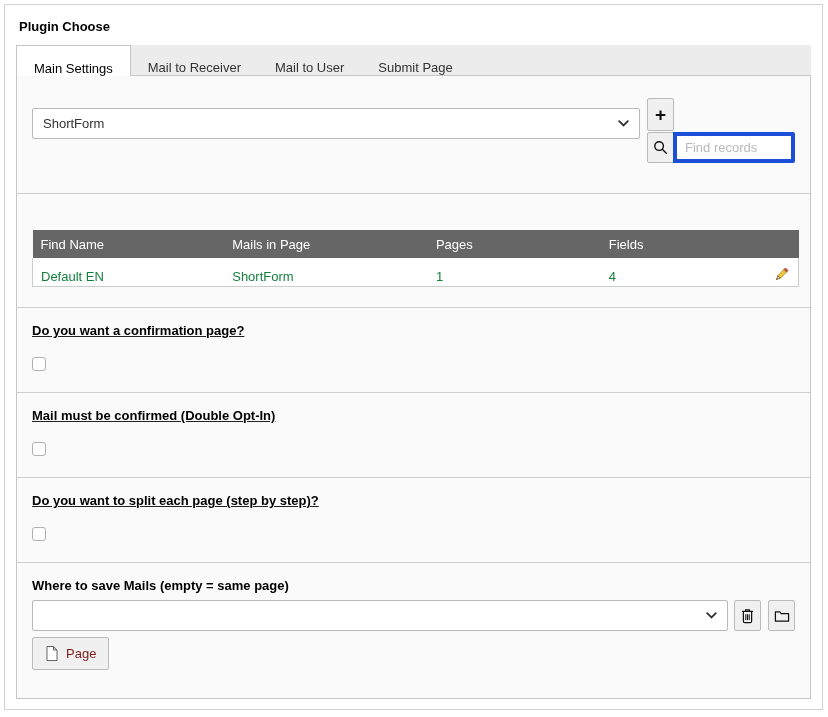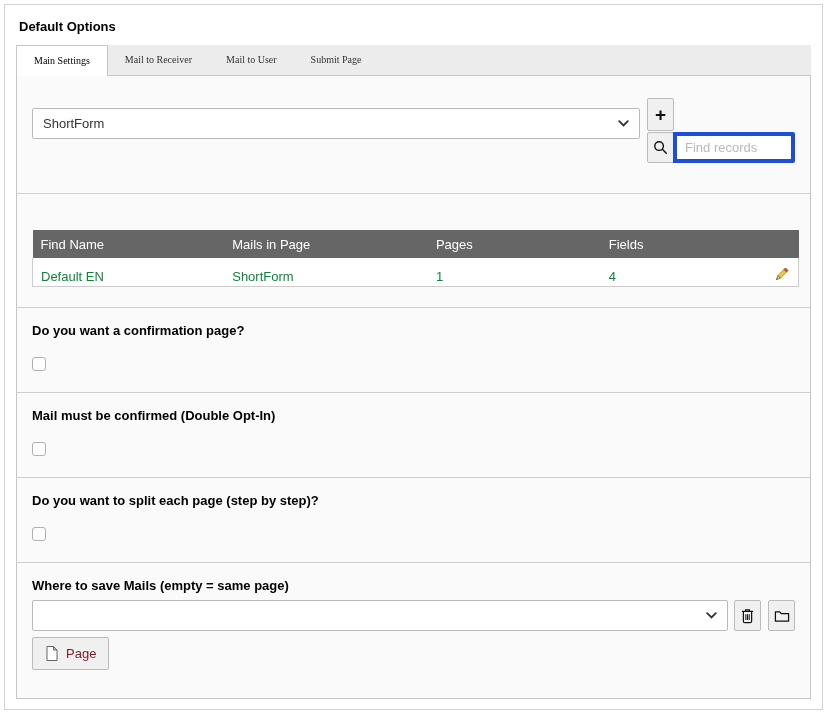--- a/index.html
+++ b/index.html
@@ -11,22 +11,22 @@
   }
   .page-title {
     margin: 14px 0 11px 4px; font-size: 13px; font-weight: bold; color: #000;
   }
   
   .tabs {
     display: flex; margin-left: 1px; background: #ececec;
     border-bottom: 1px solid #c6c6c6; height: 31px; align-items: stretch;
   }
   .tab {
-    font-size: 10px; color: #333; padding: 0 17px; line-height: 30px;
-    cursor: pointer; white-space: nowrap; font-family: Liberation Serif, serif;
+    font-size: 13px; color: #333; padding: 8px 17px; line-height: 30px;
+    cursor: pointer; white-space: nowrap;
   }
   .tab.active {
     background: #fff; border: 1px solid #c6c6c6; border-bottom: none;
     margin-bottom: -1px; color: #000;
   }
   
   .panel {
     margin-left: 1px; border: 1px solid #c6c6c6; border-top: none;
     background: #fafafa; height: 623px; display: flex; flex-direction: column;
   }
@@ -69,21 +69,21 @@
     background: #fff; color: #15803d; height: 28px; padding: 8px 0 0 8px;
     border-bottom: 1px solid #ccc;
     margin-left: 44px;
   }
   table.records td.icon-cell { text-align: right; padding-right: 8px; }
   table.records tbody td:first-child { border-left: 1px solid #ccc; }
   table.records tbody td:last-child { border-right: 1px solid #ccc; }
   .col-1 { width: 192px; } .col-2 { width: 204px; } .col-3 { width: 173px; }
   .col-4 { width: 150px; } .col-5 { width: 48px; }
   
-  .sec-check { height: 85px; }
+  .sec-check { height: 85px; text-decoration: underline; }
   .checkbox {
     display: inline-block; width: 14px; height: 14px; margin-top: 19px;
     background: #fff; border: 1px solid #b0b0b0; border-radius: 3px; cursor: pointer;
   }
   
   .save-row { display: flex; margin-top: 7px; align-items: flex-start; }
   .sel-save { width: 700px; }
   .btn-sq { width: 27px; height: 31px; }
   .btn-trash { margin-left: 6px; }
   .btn-folder { margin-left: 7px; }
@@ -91,21 +91,21 @@
     margin-top: 6px; height: 33px; padding: 0 12px; font-size: 13px;
     display: inline-flex; align-items: center; gap: 7px; color: #7f1d1d;
   }
   .icon { display: inline-flex; align-items: center; justify-content: center; }
 </style>
 </head>
 <body>
 
 <div class="outer">
 
-  <div class="page-title">Default Options</div>
+  <div class="page-title">Plugin Choose</div>
 
   <div class="tabs">
     <div class="tab active">Main Settings</div>
     <div class="tab">Mail to Receiver</div>
     <div class="tab">Mail to User</div>
     <div class="tab">Submit Page</div>
   </div>
 
   <div class="panel">
 

